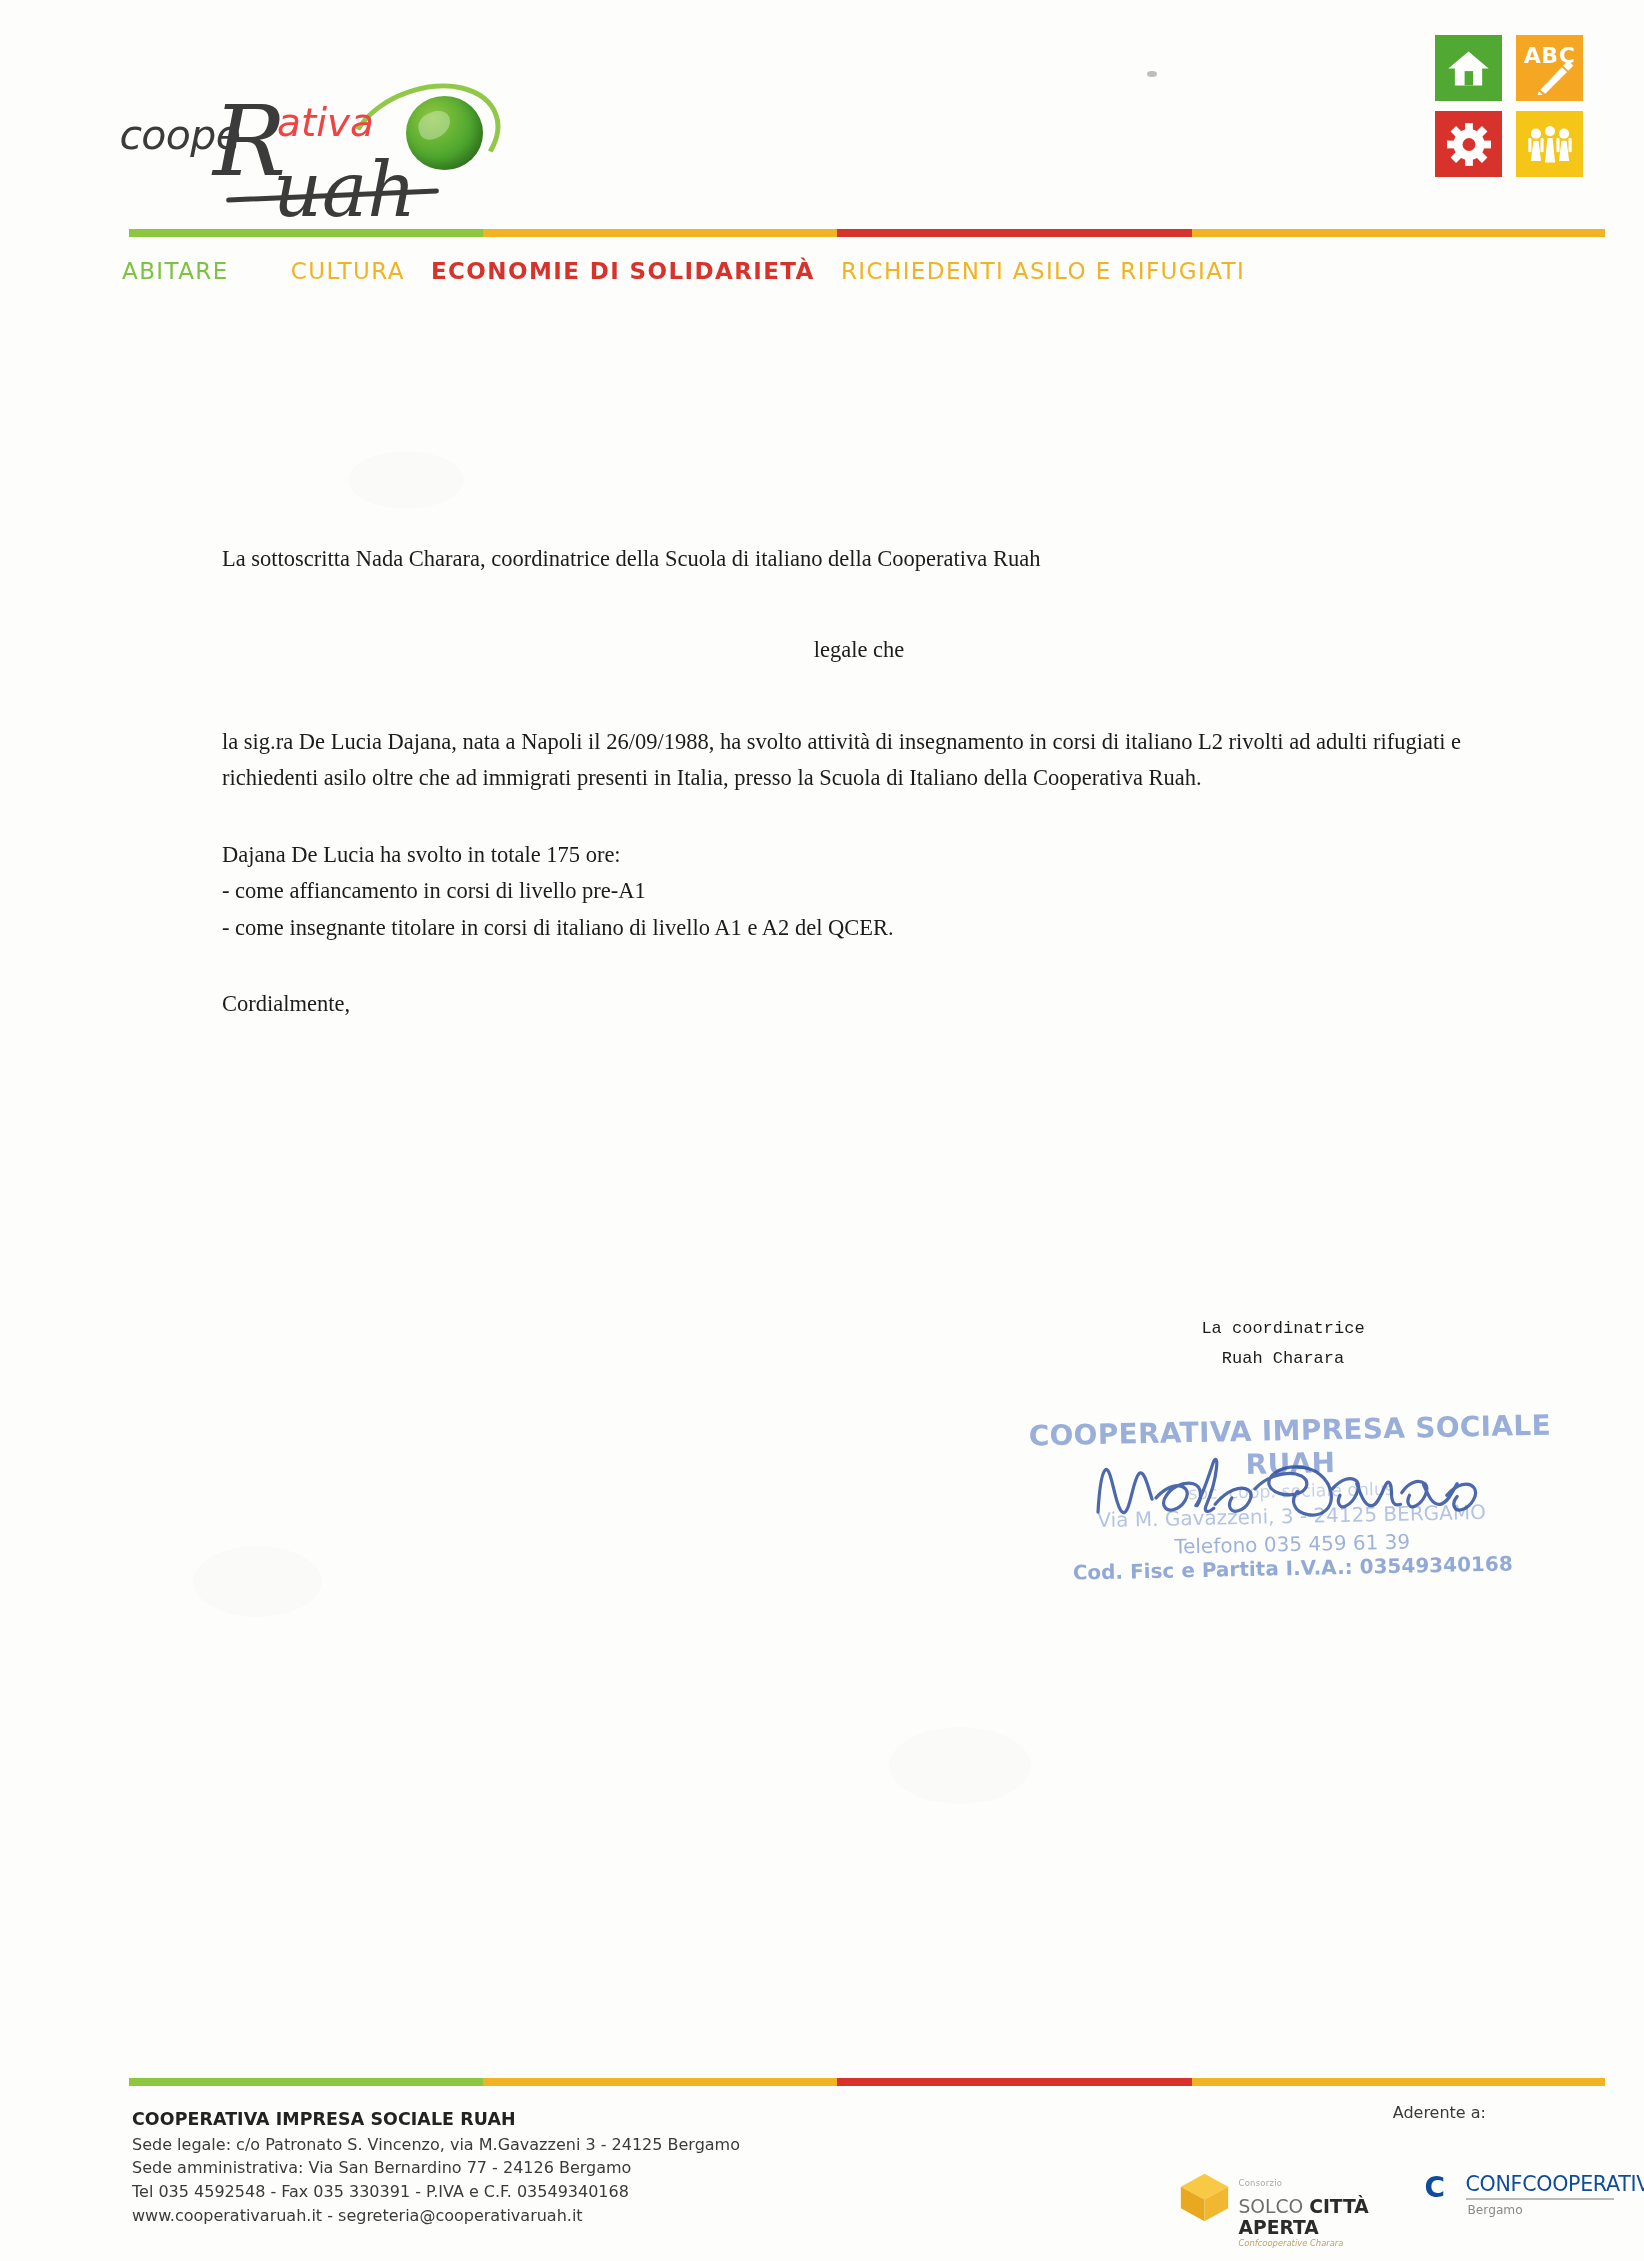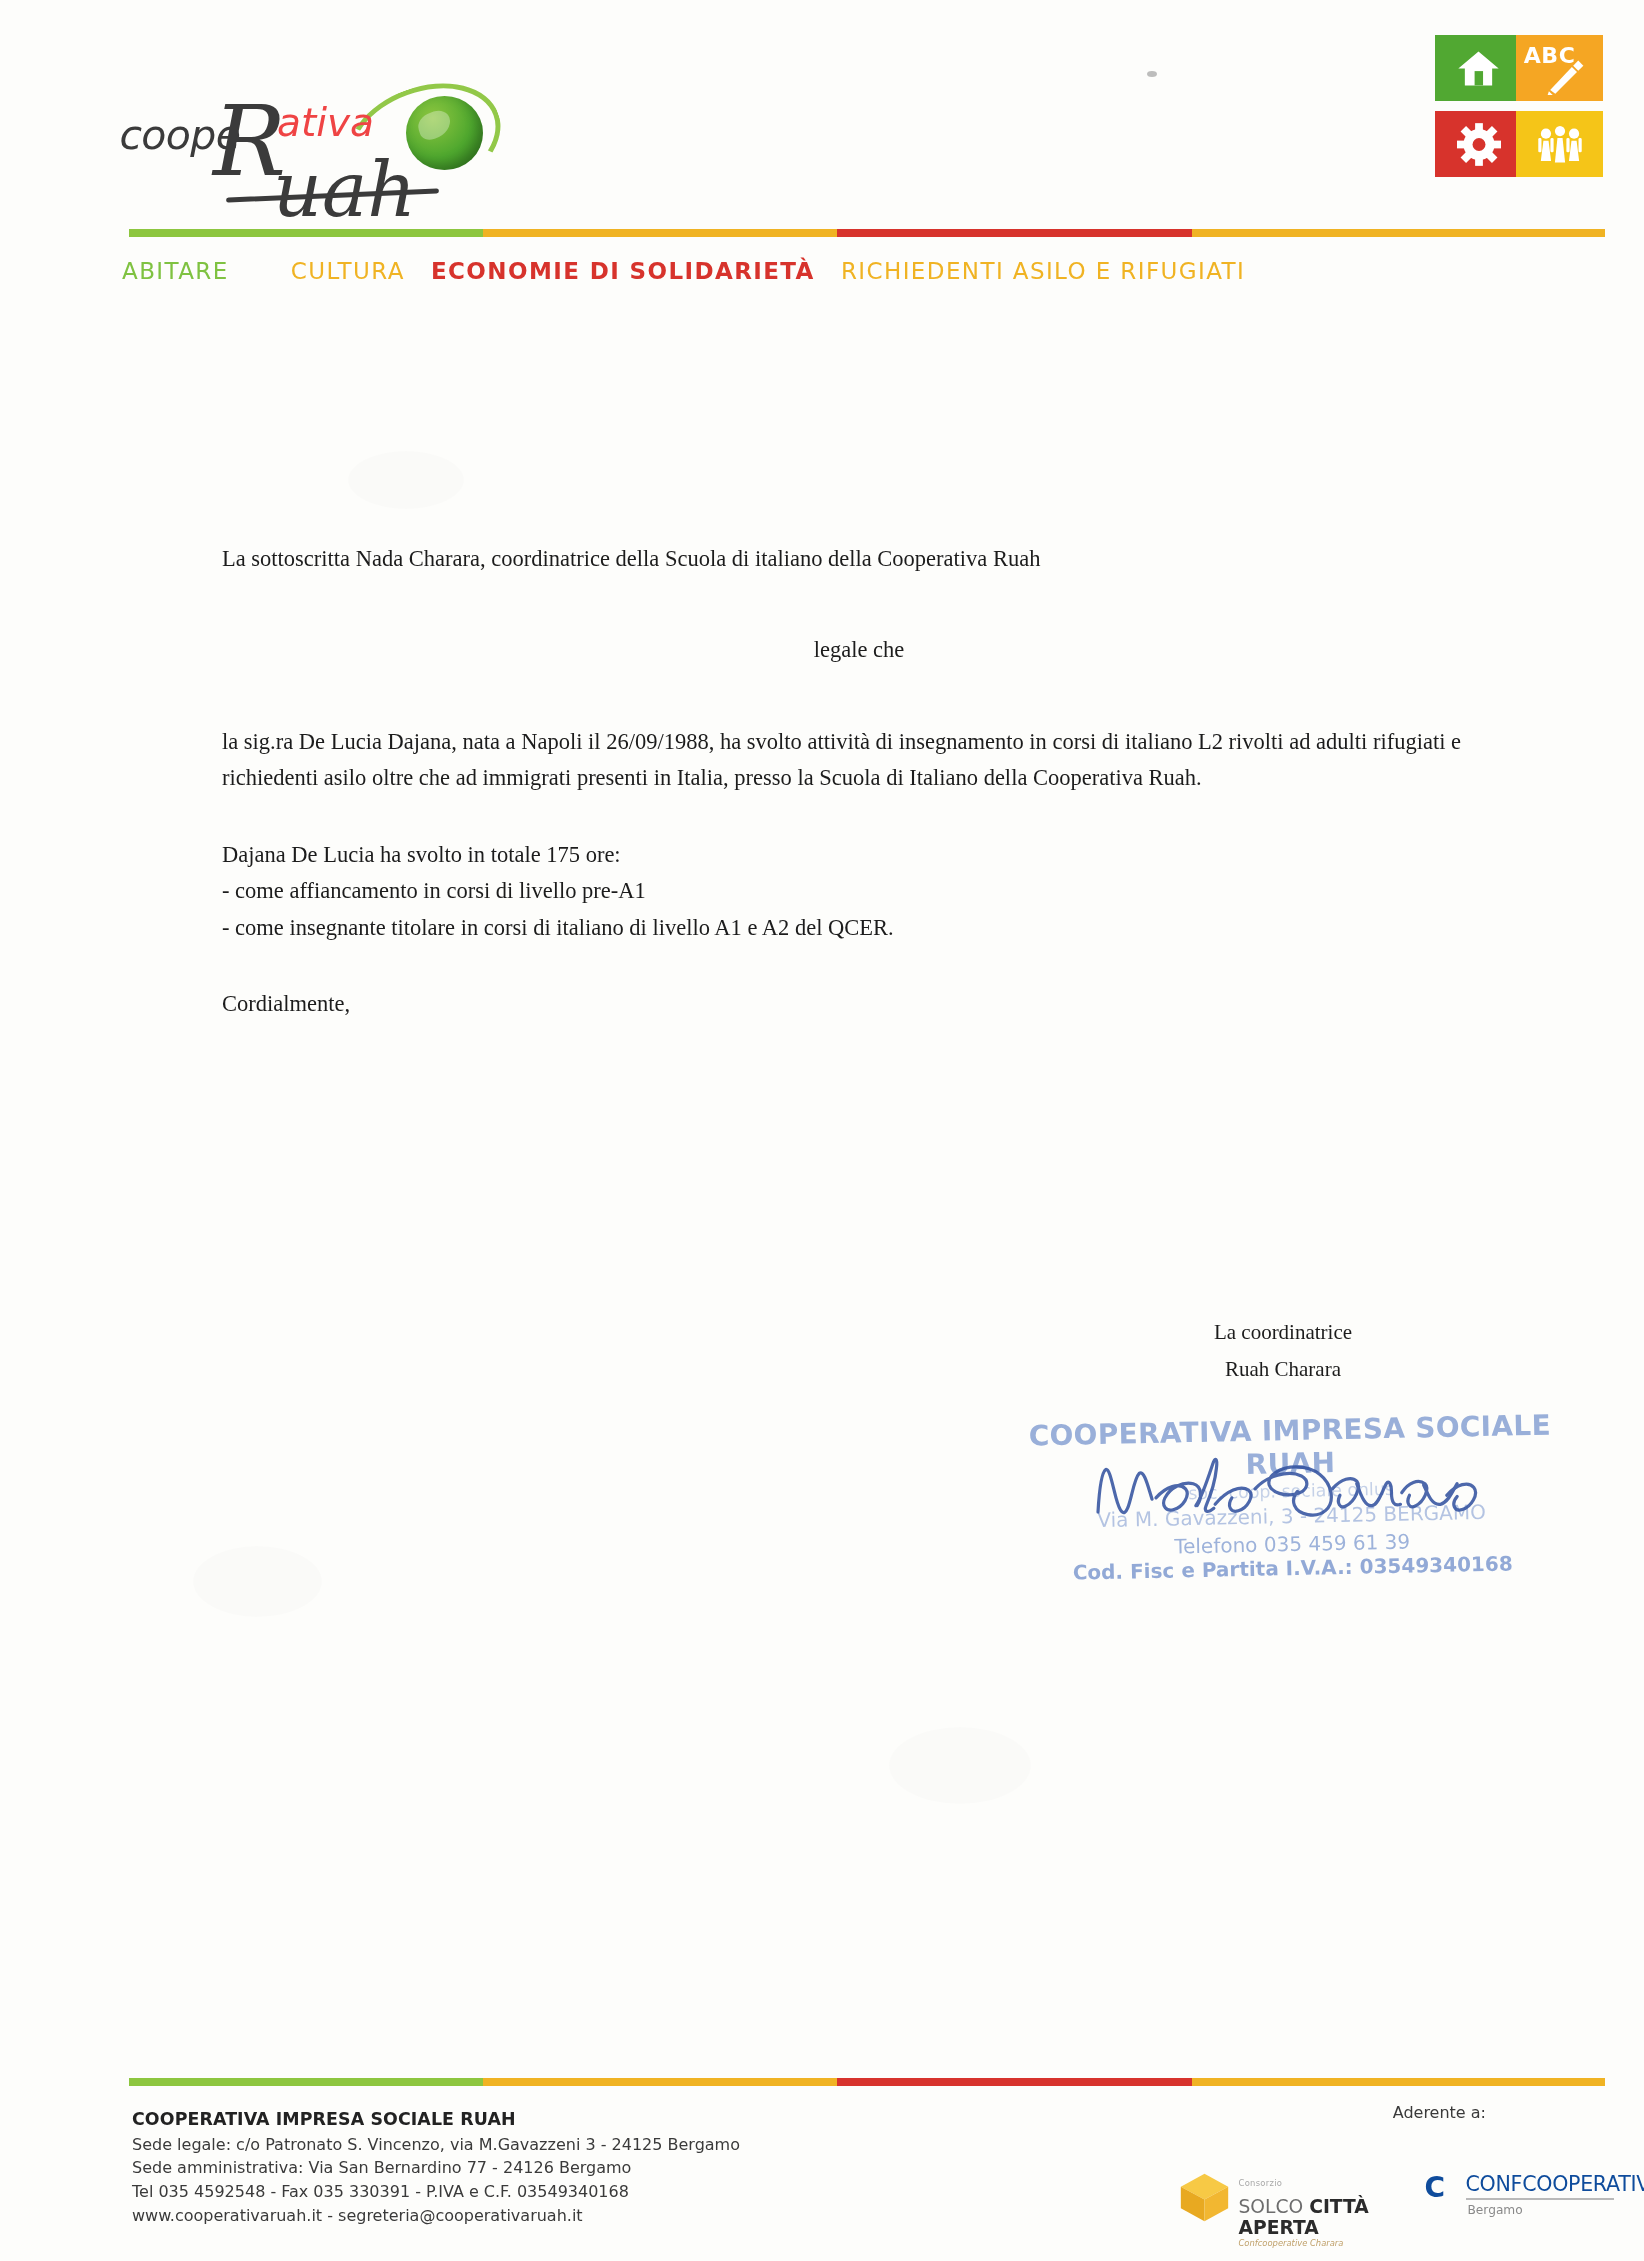--- a/index.html
+++ b/index.html
@@ -125,21 +125,21 @@
   
   .icon-grid {
     position: absolute;
     right: 42px;
     top: 35px;
     width: 167px;
     height: 148px;
   }
   .ico {
     position: absolute;
-    width: 87px;
+    width: 67px;
     height: 66px;
     display: flex;
     align-items: center;
     justify-content: center;
   }
   .ico-home   { left: 0;    top: 0;   background: #51a832; }
   .ico-abc    { left: 81px; top: 0;   background: #f5a623; }
   .ico-gear   { left: 0;    top: 76px; background: #d7332c; }
   .ico-people { left: 81px; top: 76px; background: #f5c518; }
   .ico svg { display: block; }
@@ -198,22 +198,22 @@
   .attesta { font-size: 22.5px; }
   .list-line { margin: 0; }
 
   
   .signblock {
     position: absolute;
     right: 213px;
     top: 1314px;
     width: 296px;
     text-align: center;
-    font-family: Liberation Serif, serif;
-    font-size: 21px;
+    font-family: Liberation Mono, monospace;
+    font-size: 17px;
     line-height: 1.75;
     color: #1c1c1c;
   }
 
   
   .stamp {
     position: absolute;
     left: 1024px;
     top: 1414px;
     width: 535px;

